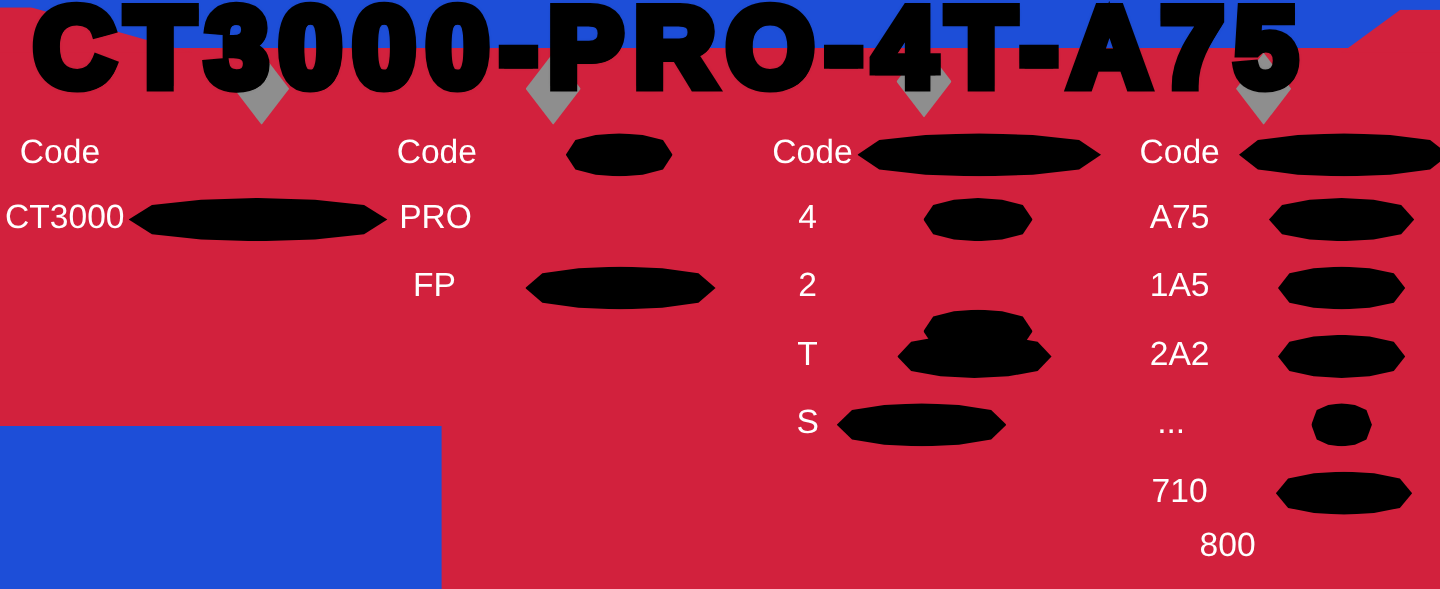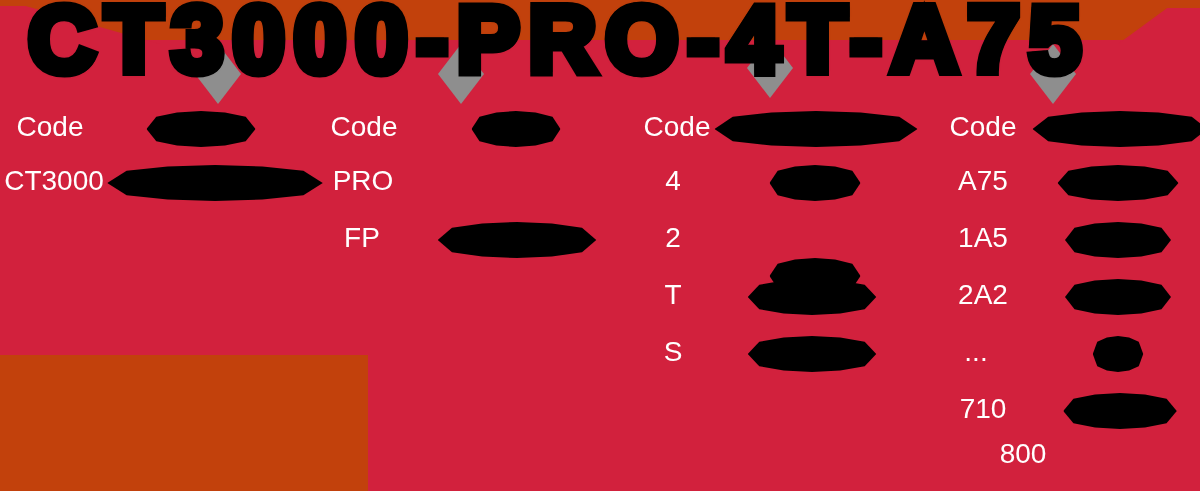--- a/index.html
+++ b/index.html
@@ -1,18 +1,18 @@
 <!DOCTYPE html>
 <html><head>
 <meta charset="utf-8">
 <style>
   html,body{margin:0;padding:0;background:#ffffff;}
   .stage{
     position:relative;width:1200px;height:491px;overflow:hidden;
-    font-family:"Liberation Sans","DejaVu Sans",sans-serif;background:#c2410c;
+    font-family:"Liberation Sans","DejaVu Sans",sans-serif;background:#1d4ed8;
   }
   .banner{
     position:absolute;left:0;top:40px;width:1200px;height:451px;
     background:#D2213D;
     clip-path:polygon(0 0,1200px 0,1200px 451px,368px 451px,368px 315px,0 315px);
     z-index:1;
   }
   .wedge-left{
     position:absolute;left:0;top:6px;width:160px;height:38px;background:#D2213D;
     clip-path:polygon(0 0,16% 0,100% 100%,0 100%);z-index:1;
@@ -52,40 +52,39 @@
   <div class="wedge-right"></div>
 
   <div class="diamond" style="left:195px;top:44px;"></div>
   <div class="diamond" style="left:438px;top:44px;"></div>
   <div class="diamond" style="left:747px;top:38px;"></div>
   <div class="diamond" style="left:1030px;top:44px;"></div>
 
   <div class="model-title">CT3000-PRO-4T-A75</div>
 
   <span class="code-text" style="left:50px;top:110px;">Code</span>
-  <span class="blob" style="left:201px;top:111px;">Series</span>
   <span class="code-text" style="left:54px;top:164px;">CT3000</span>
   <span class="blob" style="left:215px;top:165px;">Product series</span>
 
   <span class="code-text" style="left:364px;top:110px;">Code</span>
   <span class="blob" style="left:516px;top:111px;">Type</span>
   <span class="code-text" style="left:363px;top:164px;">PRO</span>
   <span class="code-text" style="left:362px;top:221px;">FP</span>
   <span class="blob" style="left:517px;top:222px;">0.75-11kW</span>
 
   <span class="code-text" style="left:677px;top:110px;">Code</span>
   <span class="blob" style="left:816px;top:111px;">Voltage Class</span>
   <span class="code-text" style="left:673px;top:164px;">4</span>
   <span class="blob" style="left:815px;top:165px;">480V</span>
   <span class="code-text" style="left:673px;top:221px;">2</span>
   <span class="blob" style="left:815px;top:222px;margin-top:36px;">220V</span>
   <span class="code-text" style="left:673px;top:278px;">T</span>
   <span class="blob" style="left:812px;top:279px;">3 phase</span>
   <span class="code-text" style="left:673px;top:335px;">S</span>
-  <span class="blob" style="left:812px;top:336px;">1 phase</span>
+  <span class="blob" style="left:768px;top:336px;font-family:Liberation Mono, monospace;">1 phase</span>
 
   <span class="code-text" style="left:983px;top:110px;">Code</span>
   <span class="blob" style="left:1120px;top:111px;">Rate Power</span>
   <span class="code-text" style="left:983px;top:164px;">A75</span>
   <span class="blob" style="left:1118px;top:165px;">0.75kW</span>
   <span class="code-text" style="left:983px;top:221px;">1A5</span>
   <span class="blob" style="left:1118px;top:222px;">1.5kW</span>
   <span class="code-text" style="left:983px;top:278px;">2A2</span>
   <span class="blob" style="left:1118px;top:279px;">2.2kW</span>
   <span class="code-text" style="left:976px;top:335px;">...</span>

